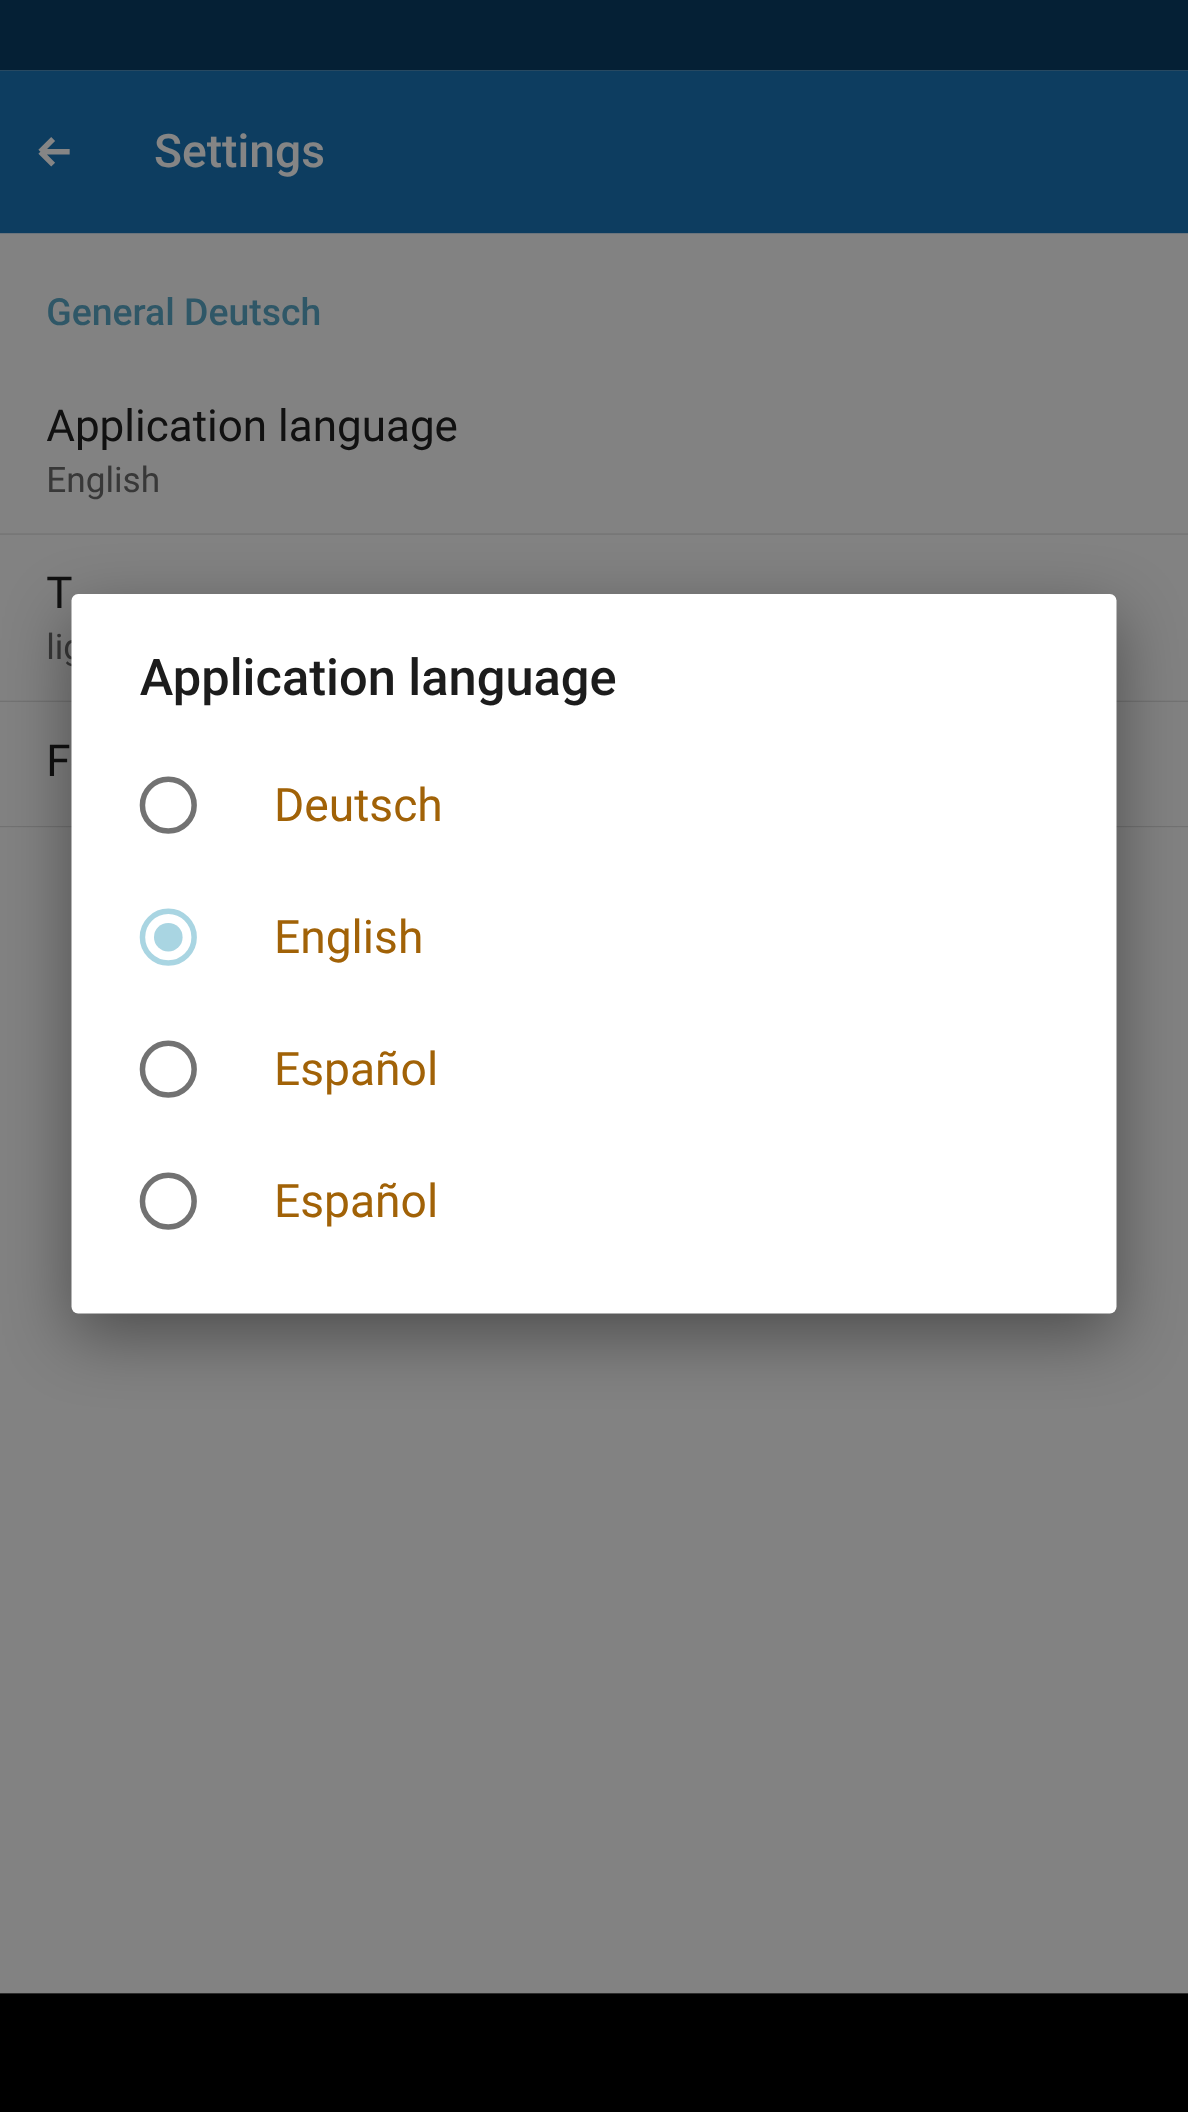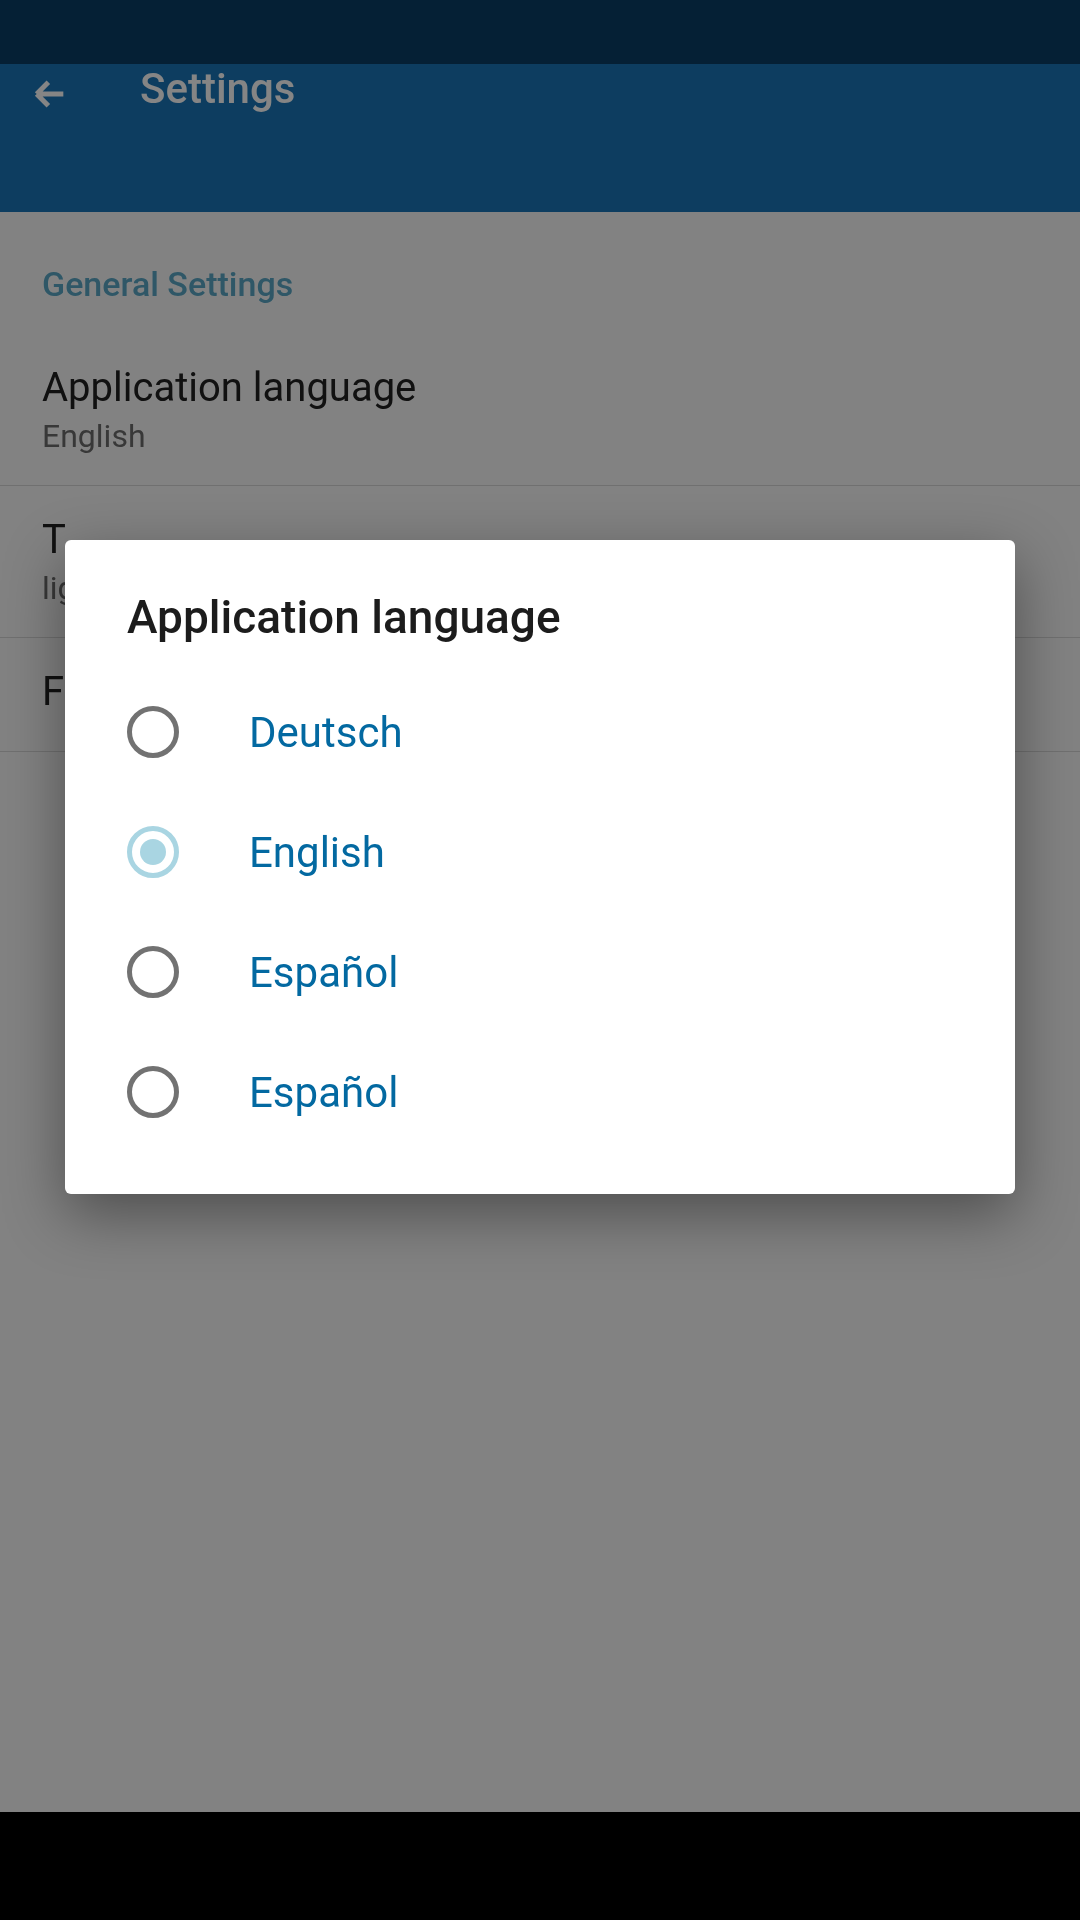--- a/index.html
+++ b/index.html
@@ -22,20 +22,21 @@
       position: relative;
     }
     .status-bar {
       height: 64px;
       background: #0b3f66;
     }
     .app-bar {
       height: 148px;
       background: #1976b8;
       display: flex;
+      align-items: center;
       padding: 0 20px;
     }
     .back-icon {
       width: 60px;
       height: 60px;
       display: flex;
       align-items: center;
       justify-content: center;
       margin-right: 60px;
     }
@@ -124,21 +125,21 @@
       height: 26px;
       border-radius: 50%;
       background: #a9d5e2;
       display: none;
     }
     .radio-circle.selected .radio-inner {
       display: block;
     }
     .radio-label {
       font-size: 42px;
-      color: #0369a1;
+      color: #a16207;
       font-weight: 400;
     }
     .nav-bar {
       height: 108px;
       background: #000;
     }
   </style>
 </head>
 <body>
 
@@ -148,21 +149,21 @@
   <div class="app-bar">
     <div class="back-icon">
       <svg viewBox="0 0 24 24">
         <path d="M20 12H4M4 12L11 5M4 12L11 19"></path>
       </svg>
     </div>
     <div class="app-bar-title">Settings</div>
   </div>
 
   <div class="content">
-    <div class="section-header">General Settings</div>
+    <div class="section-header">General Deutsch</div>
 
     <div class="setting-row">
       <div class="setting-title">Application language</div>
       <div class="setting-subtitle">English</div>
     </div>
 
     <div class="setting-row">
       <div class="setting-title">T</div>
       <div class="setting-subtitle">lig</div>
     </div>

